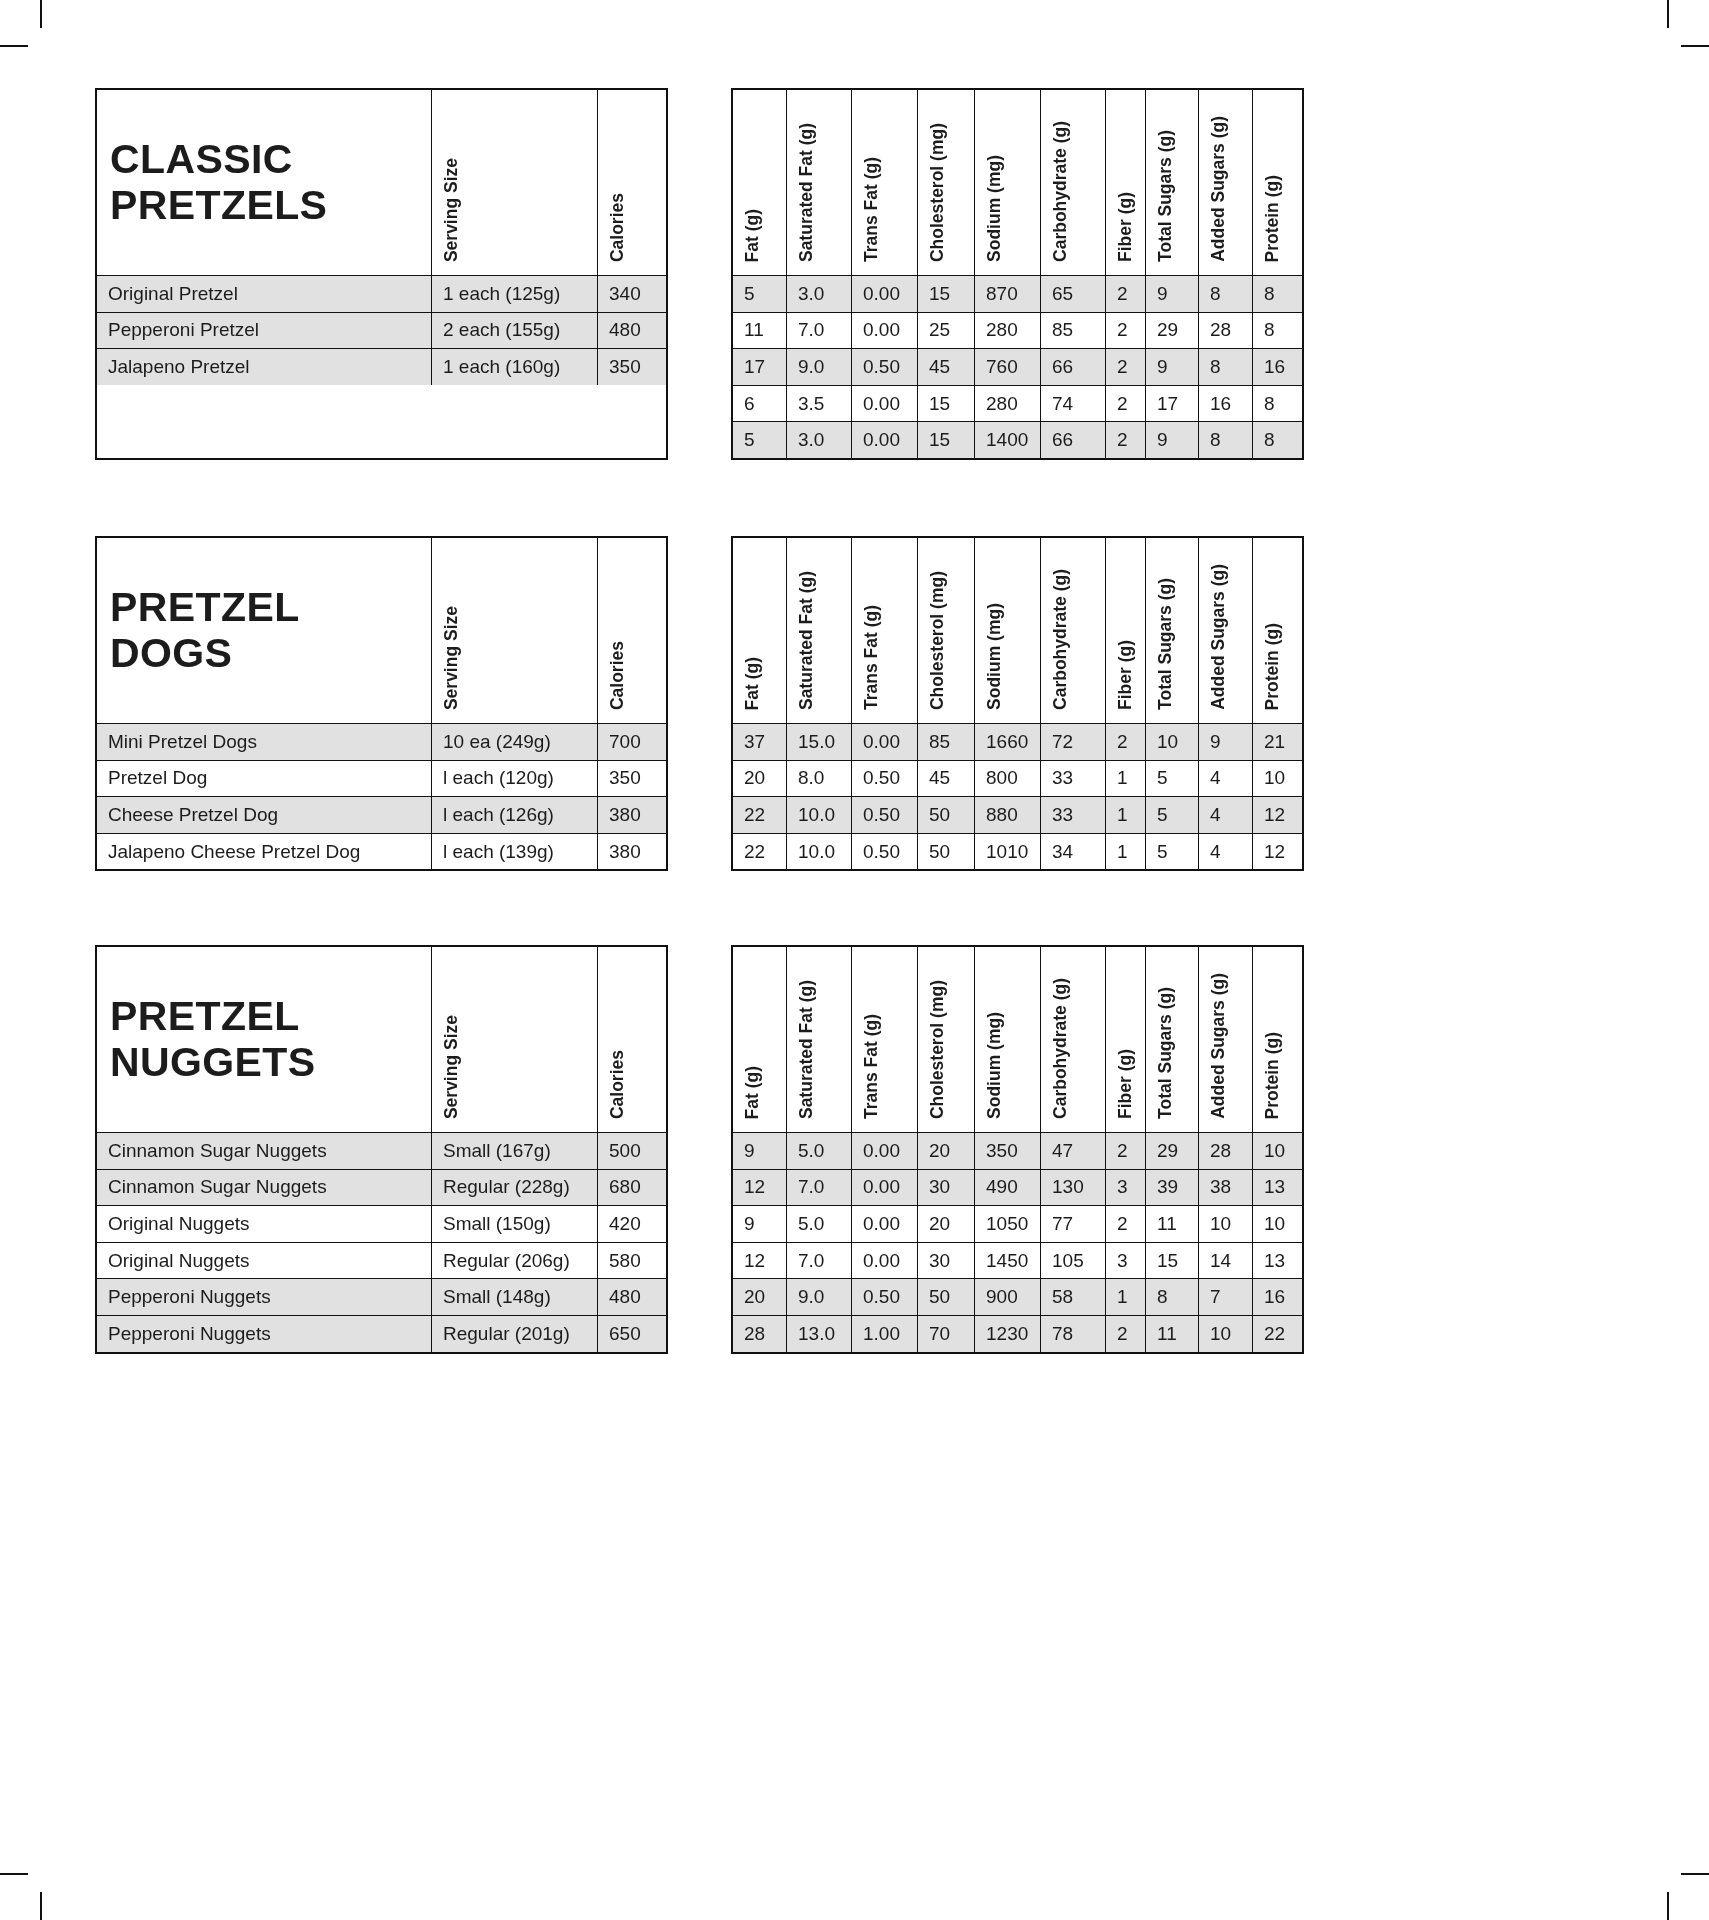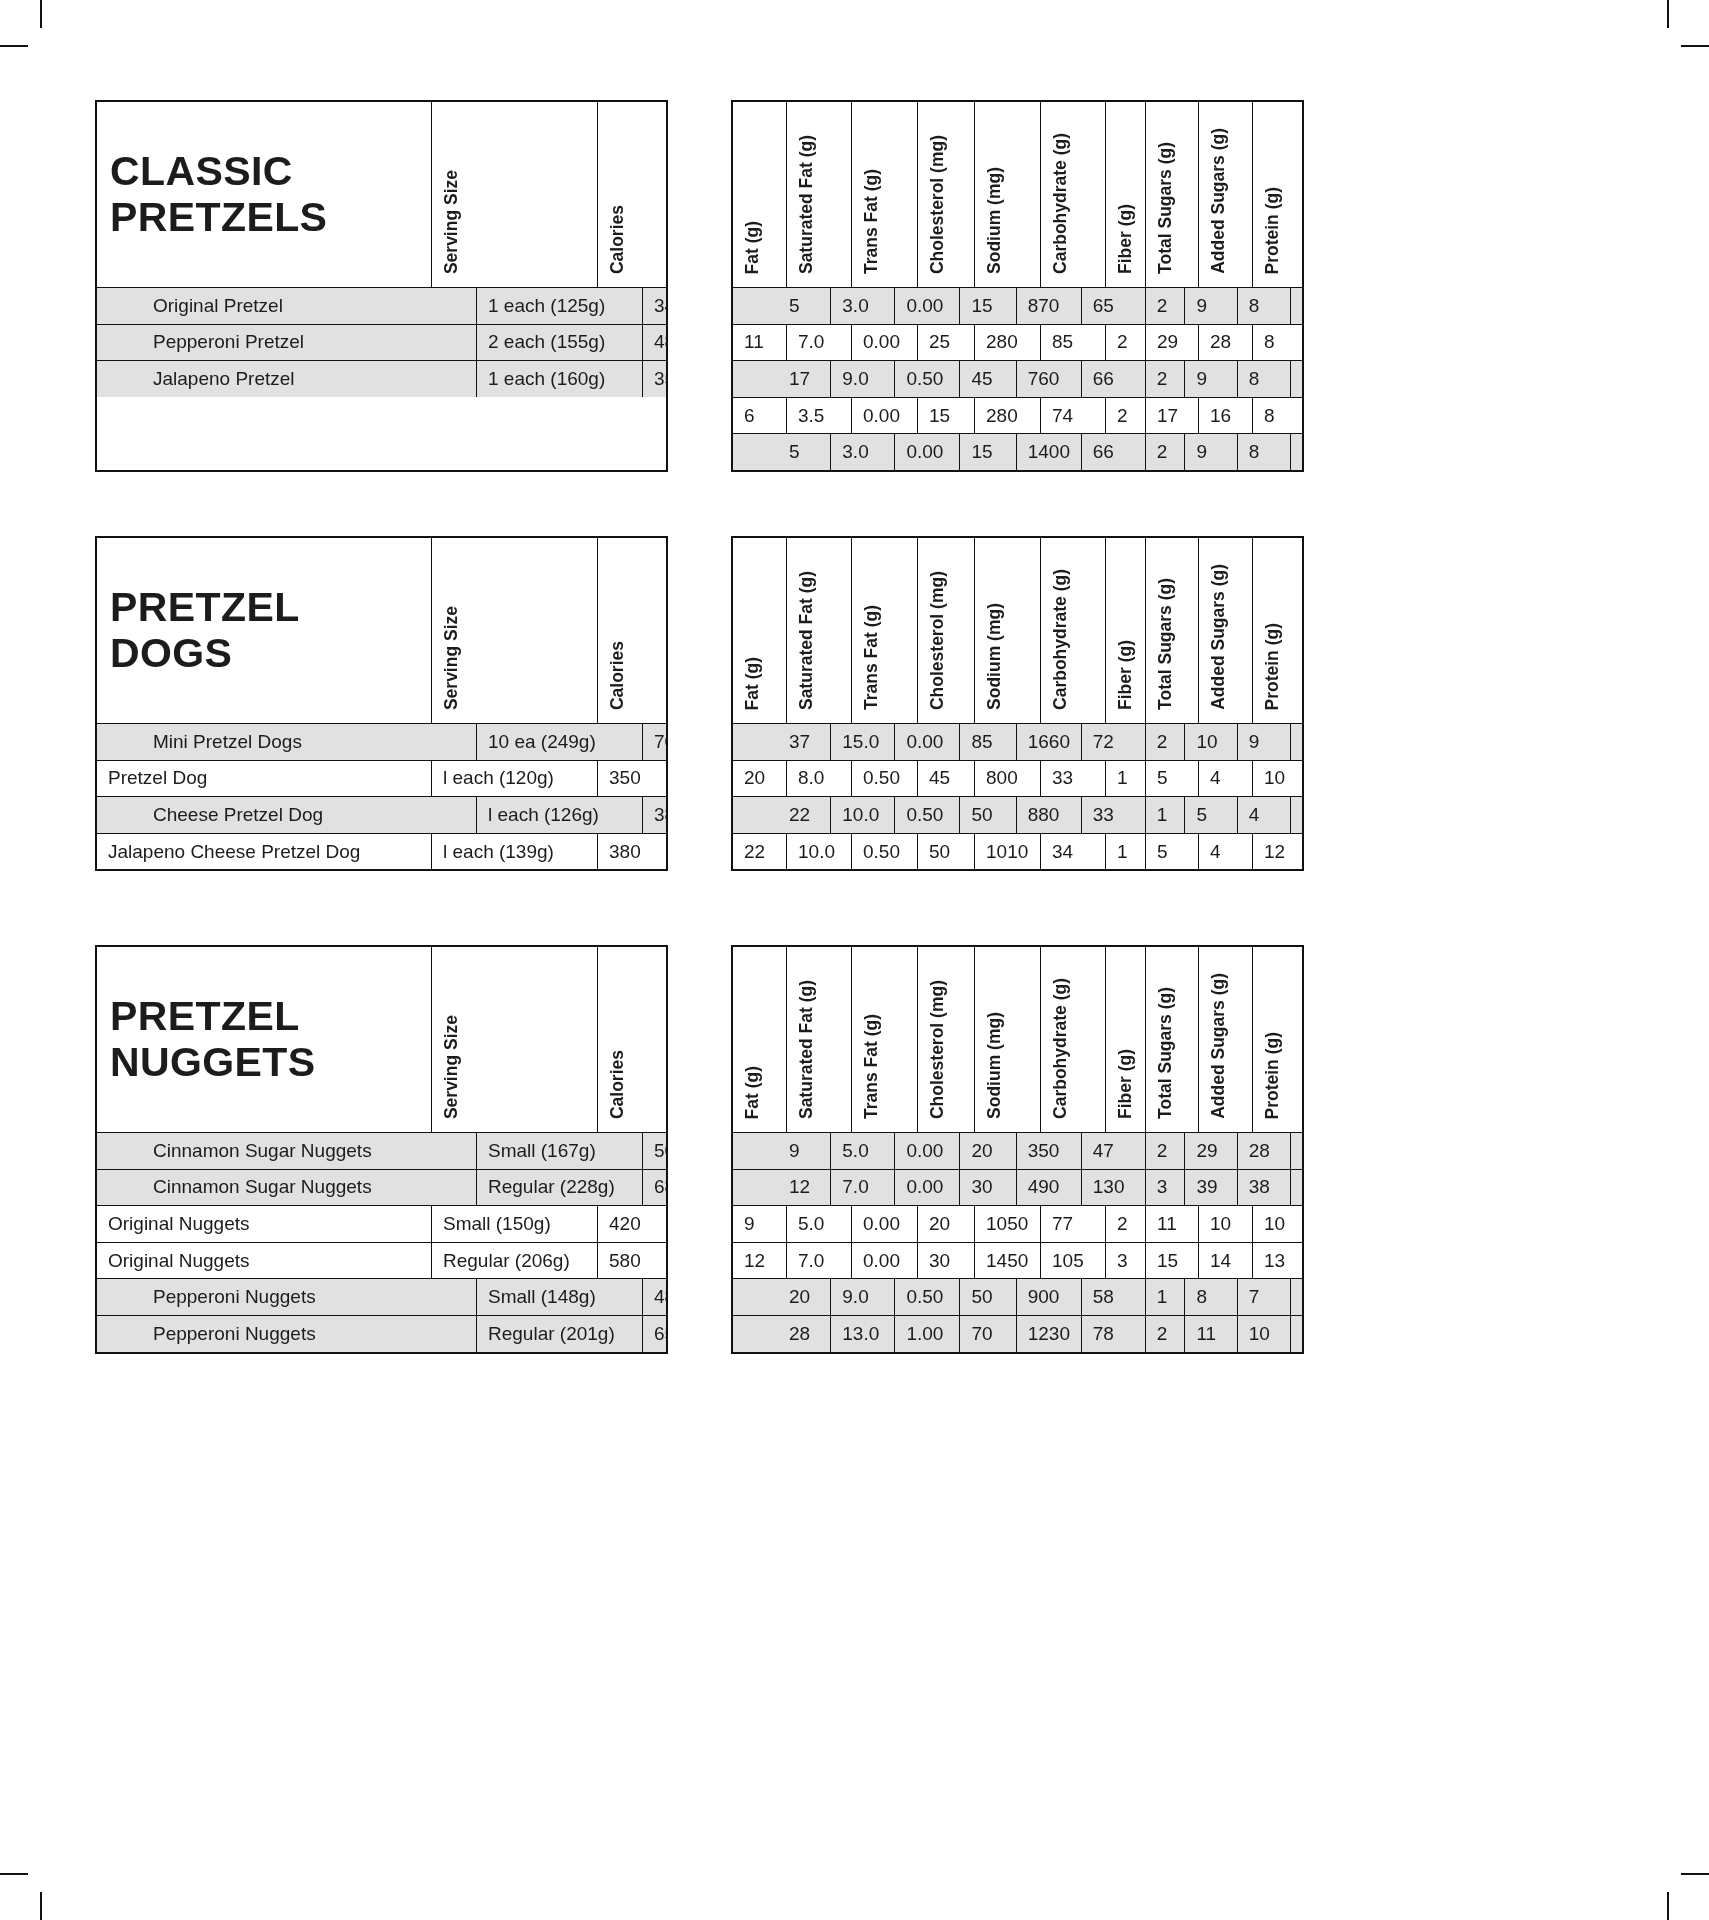--- a/index.html
+++ b/index.html
@@ -17,33 +17,33 @@
   .tl-v { left:40px; top:0; width:2px; height:28px; }
   .tl-h { left:0; top:45px; width:28px; height:2px; }
   .tr-v { right:40px; top:0; width:2px; height:28px; }
   .tr-h { right:0; top:45px; width:28px; height:2px; }
   .bl-v { left:40px; bottom:0; width:2px; height:28px; }
   .bl-h { left:0; bottom:45px; width:28px; height:2px; }
   .br-v { right:40px; bottom:0; width:2px; height:28px; }
   .br-h { right:0; bottom:45px; width:28px; height:2px; }
 
   .menu-section { position:absolute; left:95px; display:flex; gap:63px; }
-  .s0 { top:100px; }
+  .s0 { top:88px; }
   .s1 { top:536px; }
   .s2 { top:945px; }
 
   .tbl { border:2px solid #111; background:#fff; }
   .left-tbl { width:573px; }
   .right-tbl { width:573px; }
 
   .row { display:flex; background:#fff; }
   .row + .row { border-top:1.5px solid #111; }
   .row.head { height:185px; }
   .row:not(.head) { height:36.6px; }
-  .row.shaded { background:#e1e1e1;padding-left:45px; }
+  .row.shaded { background:#e1e1e1; }
 
   .cell {
     display:flex; align-items:center;
     padding-left:11px;
     font-size:19px;
     overflow:hidden;
     white-space:nowrap;
   }
   .cell + .cell { border-left:1.5px solid #111; }
 

